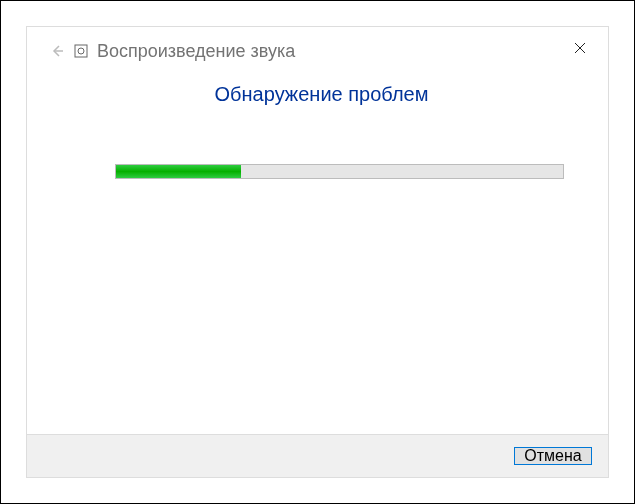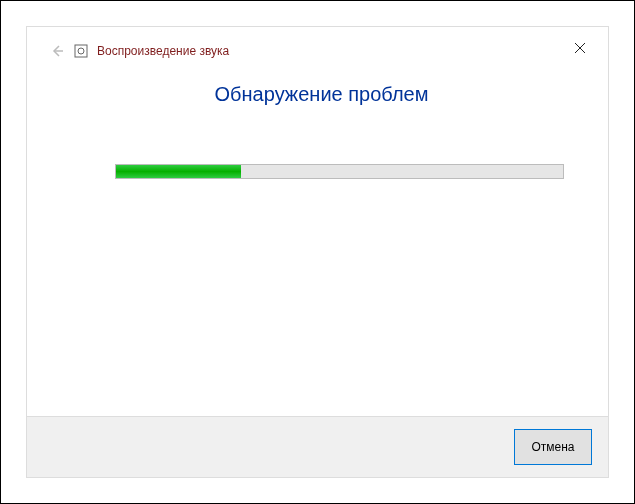--- a/index.html
+++ b/index.html
@@ -42,22 +42,22 @@
     }
     .title-icon {
       width: 16px;
       height: 16px;
       margin: 0 8px 0 4px;
       display: inline-flex;
       align-items: center;
       justify-content: center;
     }
     .title-text {
-      font-size: 12px;
-      color: #7f1d1d;
+      font-size: 18px;
+      color: #737373;
       flex: 1;
     }
     .close-btn {
       width: 32px;
       height: 24px;
       display: flex;
       align-items: center;
       justify-content: center;
       font-size: 14px;
       color: #222;
@@ -95,22 +95,22 @@
     }
     .footer {
       border-top: 1px solid #ddd;
       padding: 12px 16px;
       display: flex;
       justify-content: flex-end;
       background: #f0f0f0;
     }
     .btn {
       min-width: 78px;
-      height: 36px;
-      font-size: 12px;
+      height: 18px;
+      font-size: 16px;
       background: #e1e1e1;
       border: 1px solid #0078d7;
       outline: 1px solid #0078d7;
       outline-offset: -1px;
       color: #000;
       cursor: pointer;
       display: flex;
       align-items: center;
       justify-content: center;
       font-family: inherit;

